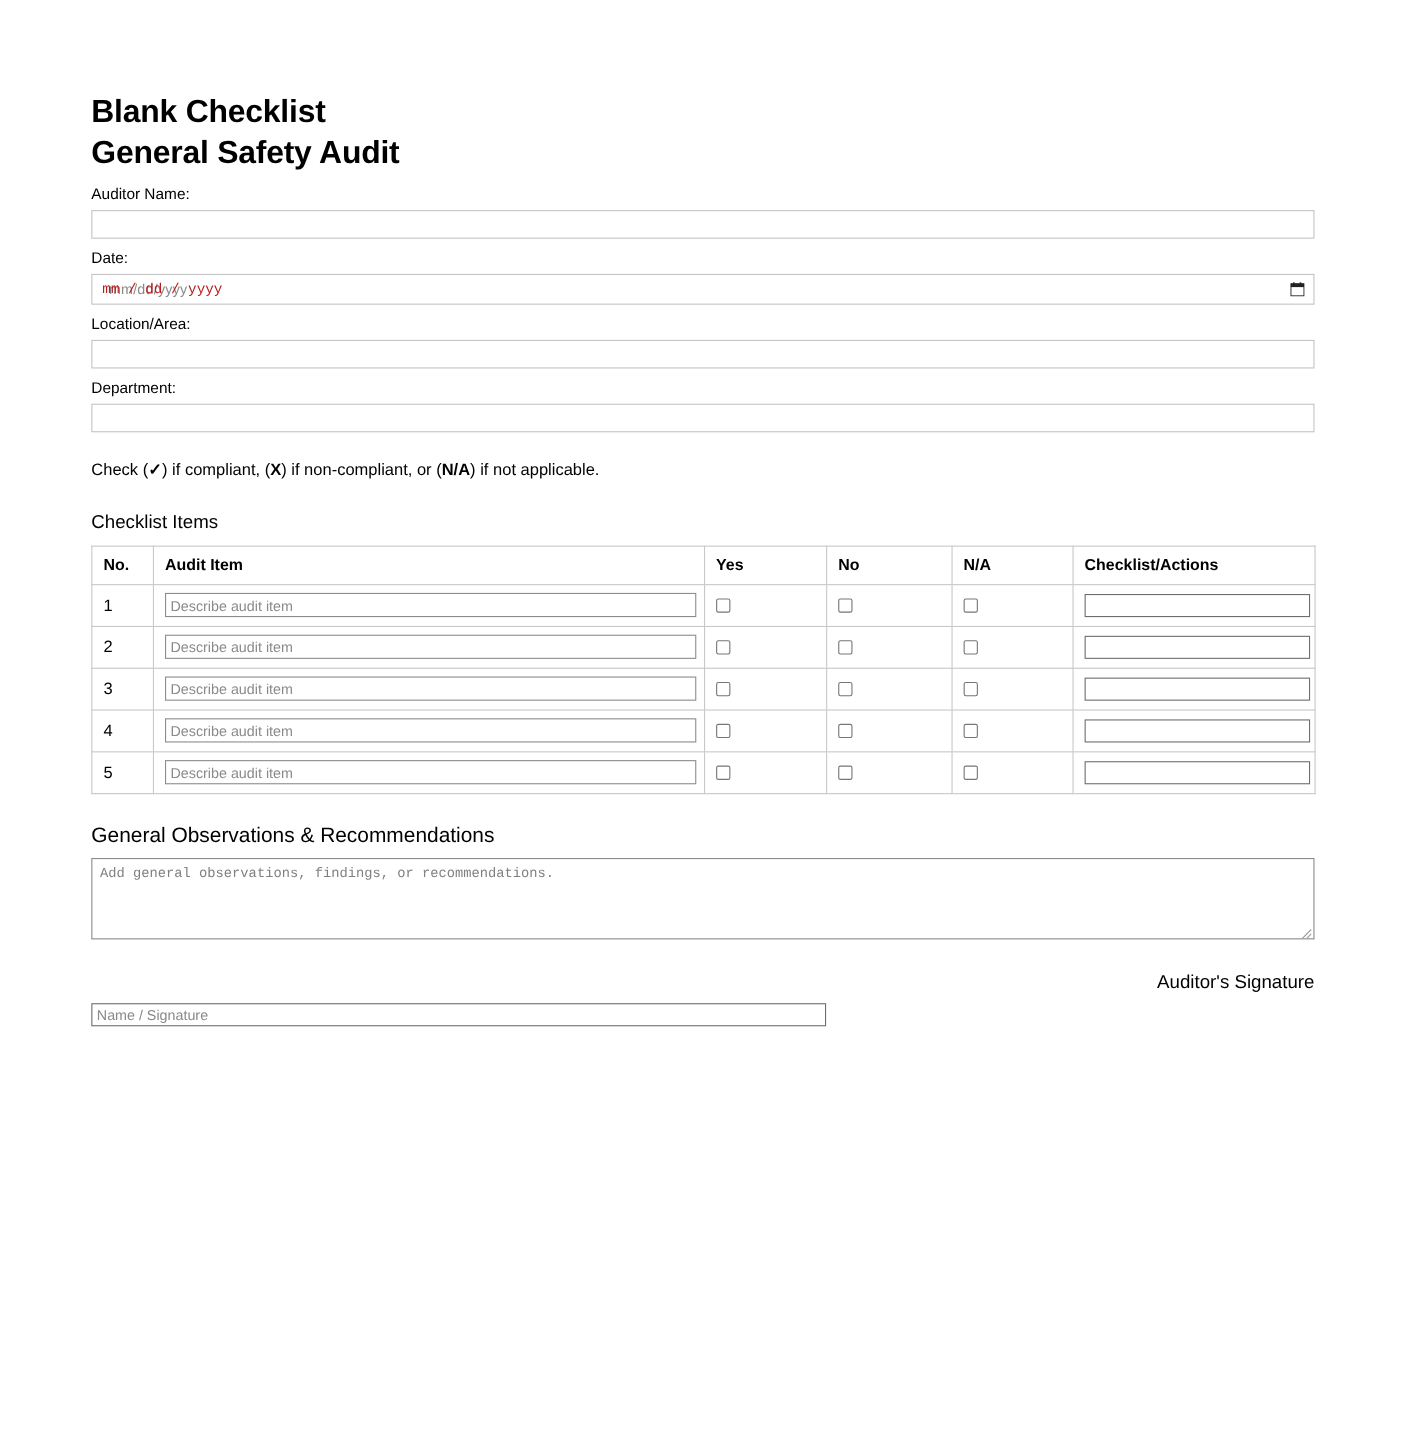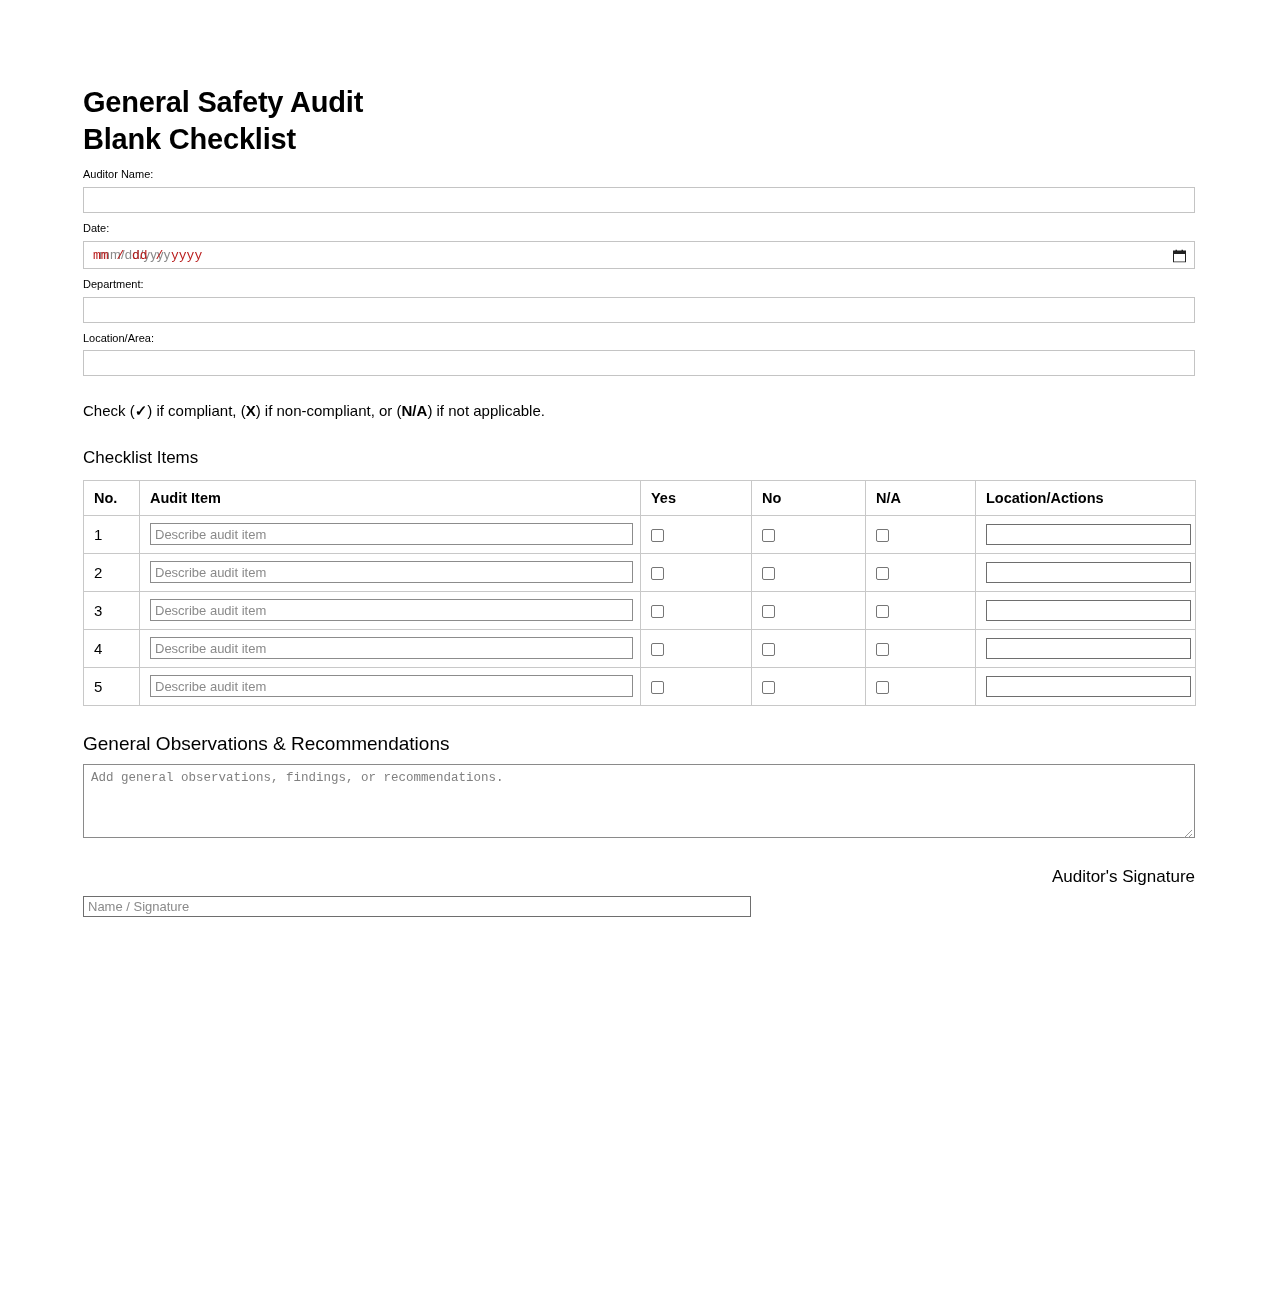--- a/index.html
+++ b/index.html
@@ -25,21 +25,21 @@
     font-weight: bold;
     line-height: 1.26;
     margin: 0 0 10px 0;
     letter-spacing: -0.2px;
   }
   .doc-title .line { display: block; }
 
   
   .field-block { margin-bottom: 8px; }
   .field-label {
-    font-size: 11px;
+    font-size: 14px;
     line-height: 1.35;
     margin-bottom: 5px;
     color: #000;
   }
   .text-input {
     display: block;
     width: 1112px;
     height: 26px;
     border: 1px solid #c4c4c4;
     background: #fff;
@@ -244,22 +244,22 @@
   }
 
   ::placeholder { color: #8a8a8a; opacity: 1; }
 </style>
 </head>
 <body>
 
 <div class="page">
 
   <h1 class="doc-title">
+    <span class="line">Blank Checklist</span>
     <span class="line">General Safety Audit</span>
-    <span class="line">Blank Checklist</span>
   </h1>
 
   <div class="field-block">
     <div class="field-label">Auditor Name:</div>
     <input class="text-input" type="text" placeholder="" style="">
   </div>
 
   <div class="field-block">
     <div class="field-label">Date:</div>
     <div class="date-input-wrap">
@@ -270,26 +270,26 @@
           <rect x="0.5" y="1.5" width="12" height="11" fill="#ffffff" stroke="#222222" stroke-width="1"></rect>
           <rect x="0.5" y="1.5" width="12" height="3" fill="#222222"></rect>
           <rect x="2.5" y="0" width="1.5" height="3" fill="#222222"></rect>
           <rect x="8.5" y="0" width="1.5" height="3" fill="#222222"></rect>
         </svg>
       </span>
     </div>
   </div>
 
   <div class="field-block">
-    <div class="field-label">Department:</div>
+    <div class="field-label">Location/Area:</div>
     <input class="text-input" type="text" placeholder="" style="">
   </div>
 
   <div class="field-block">
-    <div class="field-label">Location/Area:</div>
+    <div class="field-label">Department:</div>
     <input class="text-input" type="text" placeholder="" style="">
   </div>
 
   <p class="instruction">
     <span>Check (</span><b>✓</b><span>) if compliant, (</span><b>X</b><span>) if non-compliant, or (</span><b>N/A</b><span>) if not applicable.</span>
   </p>
 
   <h2 class="section-heading">Checklist Items</h2>
 
   <table class="checklist">
@@ -301,21 +301,21 @@
         <col class="col-na">
         <col class="col-comm">
     </colgroup>
     <thead>
       <tr>
         <th>No.</th>
         <th>Audit Item</th>
         <th>Yes</th>
         <th>No</th>
         <th>N/A</th>
-        <th>Location/Actions</th>
+        <th>Checklist/Actions</th>
       </tr>
     </thead>
     <tbody>
       <tr>
         <td class="cell-no">1</td>
         <td>
           <input class="item-input" type="text" placeholder="Describe audit item" style="">
         </td>
         <td class="cell-chk">
           <input class="chk" type="checkbox" style="">

